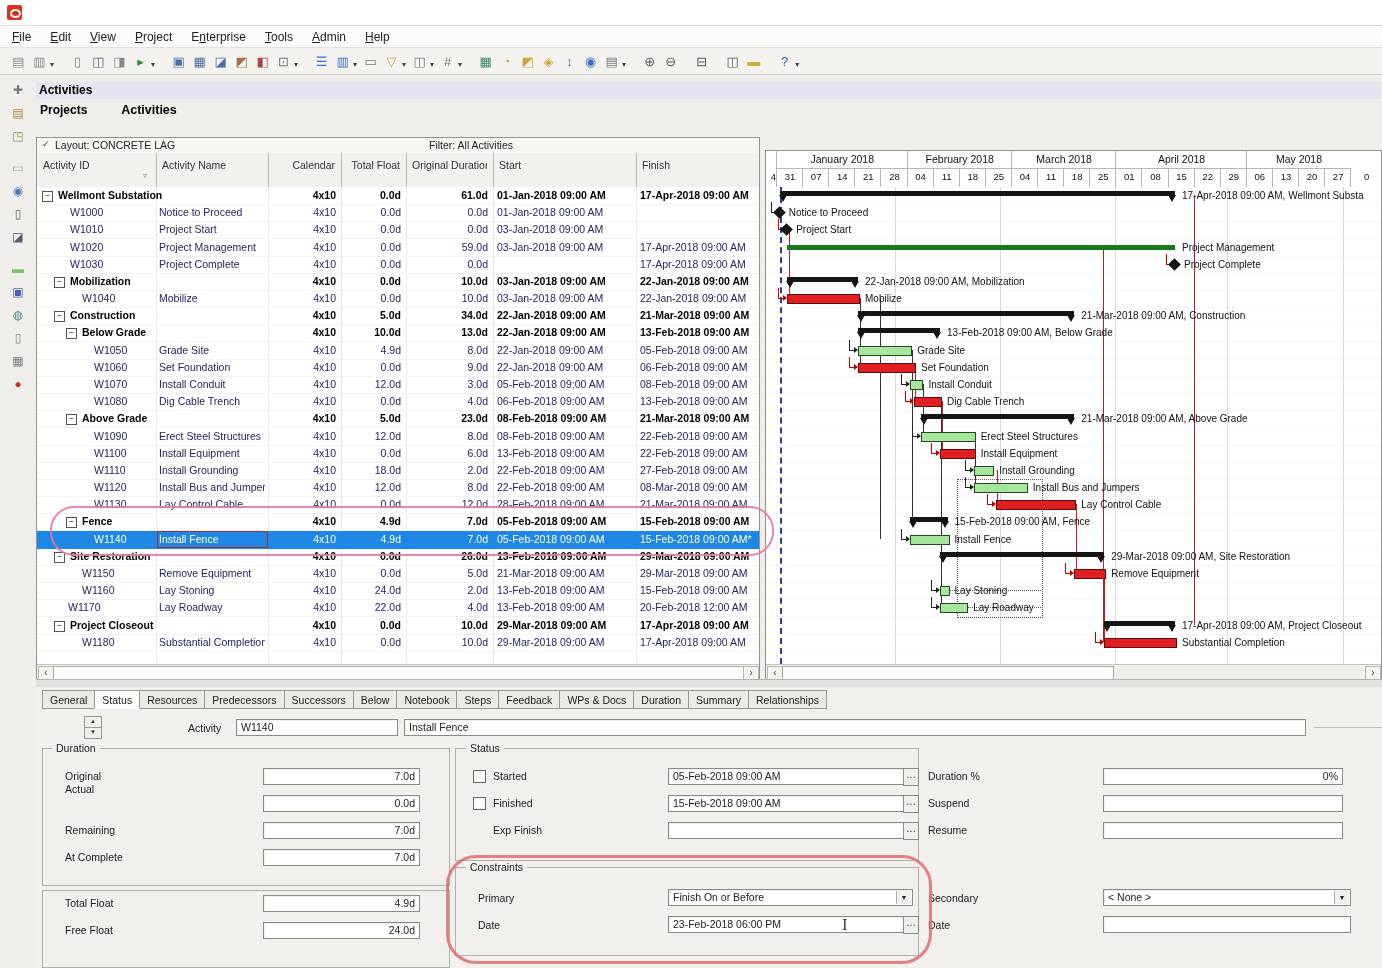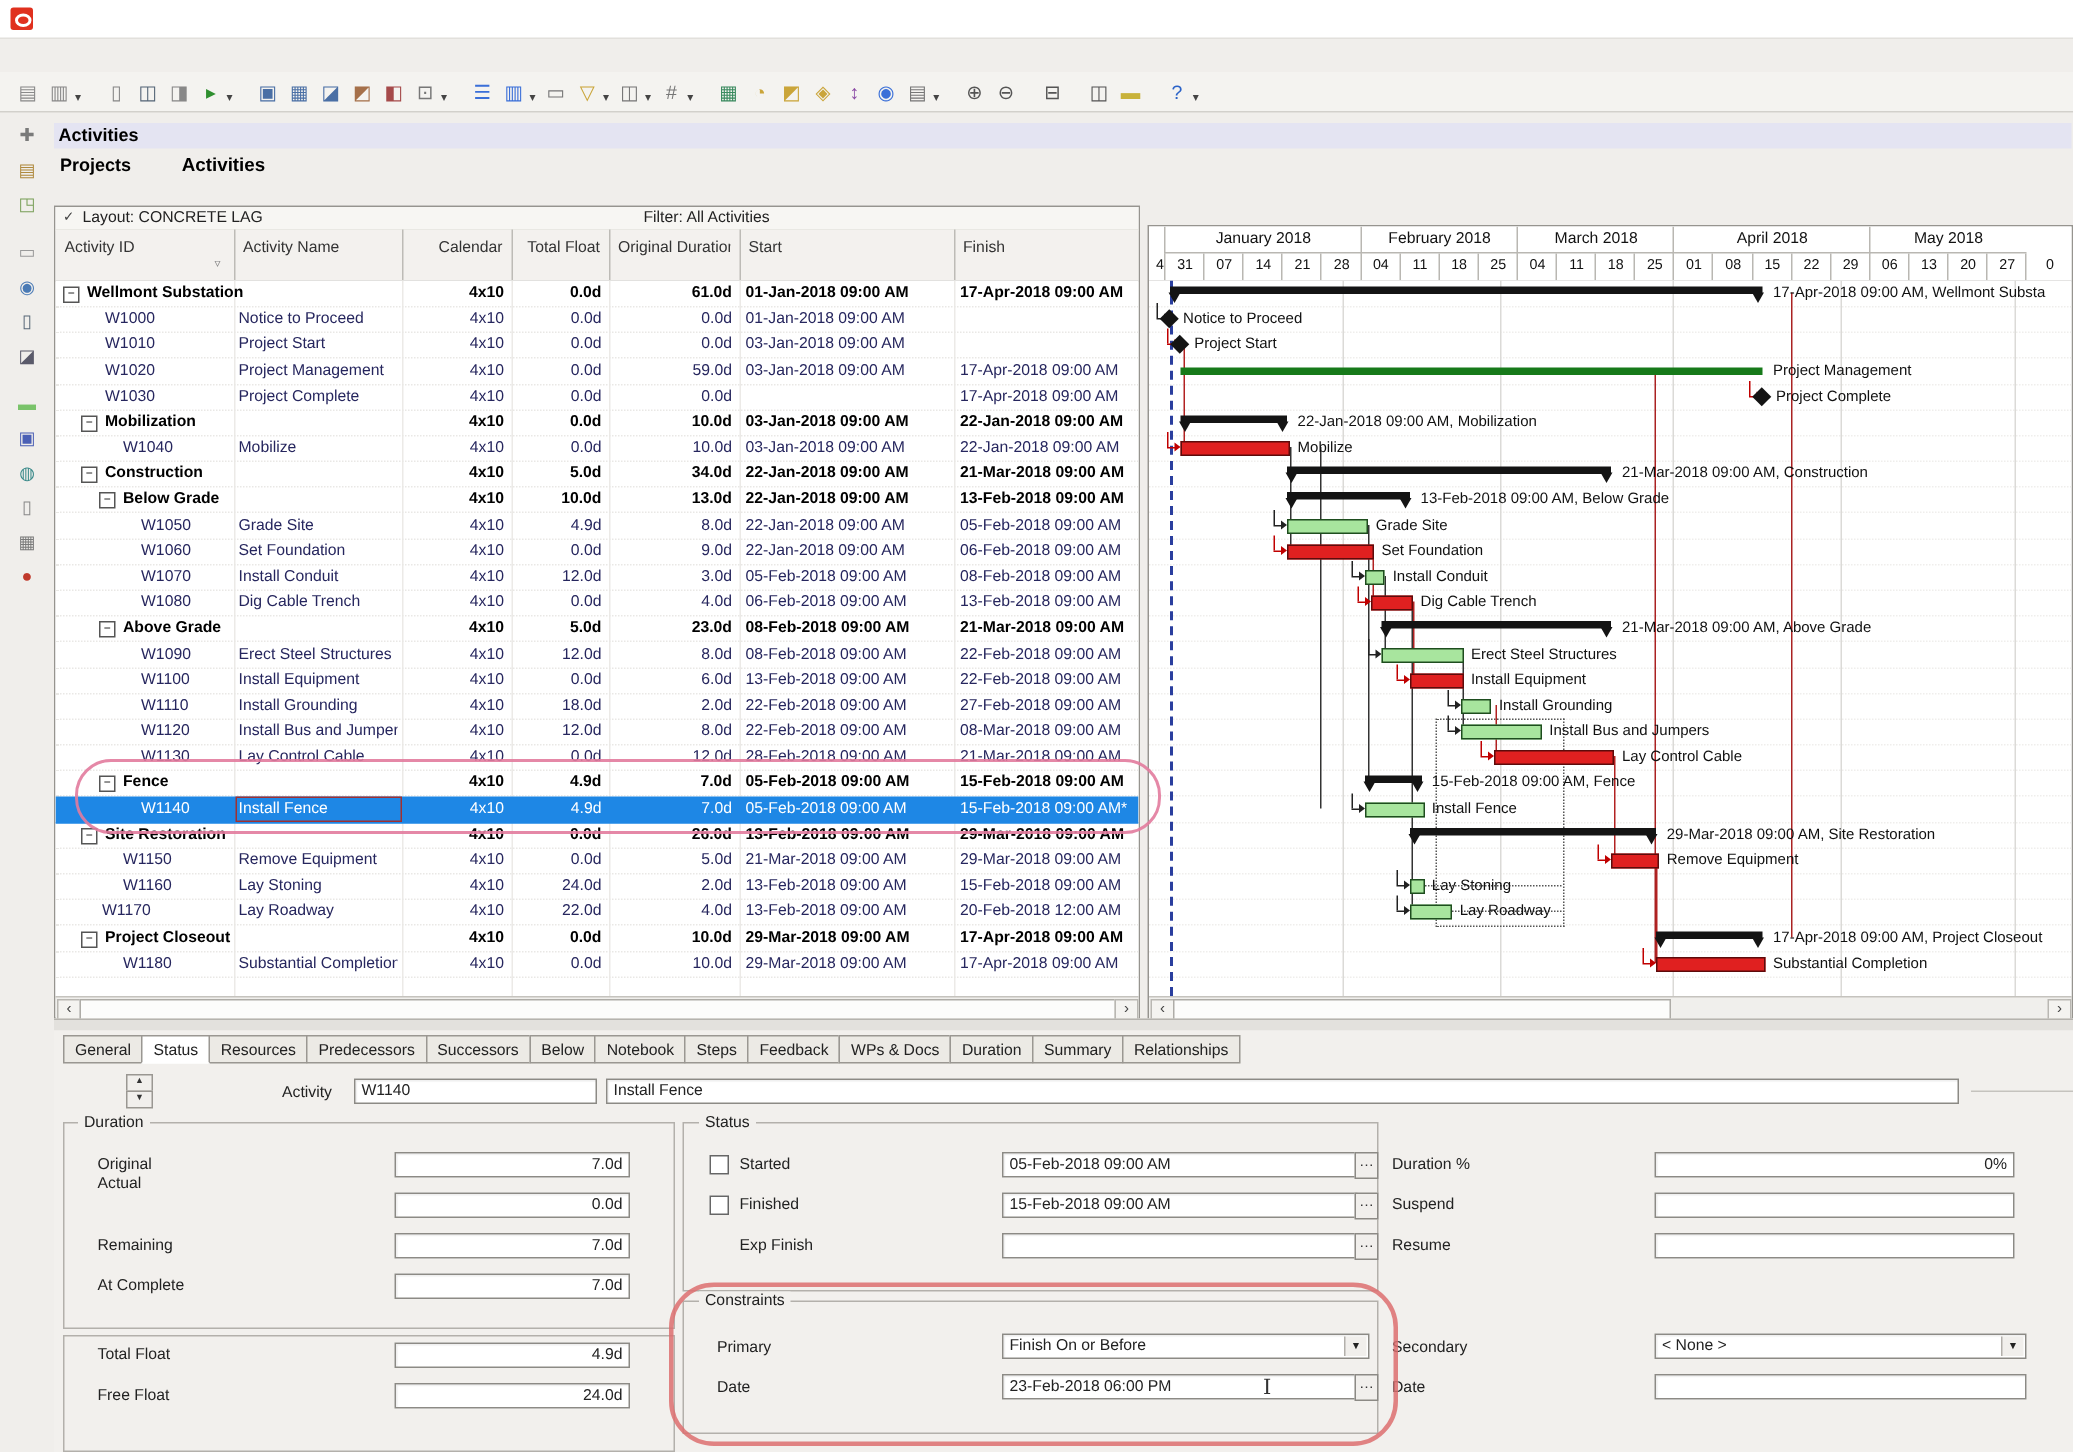--- a/index.html
+++ b/index.html
@@ -67,20 +67,30 @@
 </style>
 </head>
 <body>
 
 <div id="app">
 
   <div id="titlebar">
     <div id="applogo"></div>
   </div>
 
+  <div id="menubar">
+      <span class="menu-item"><u>F</u>ile</span>
+      <span class="menu-item"><u>E</u>dit</span>
+      <span class="menu-item"><u>V</u>iew</span>
+      <span class="menu-item"><u>P</u>roject</span>
+      <span class="menu-item">E<u>n</u>terprise</span>
+      <span class="menu-item"><u>T</u>ools</span>
+      <span class="menu-item"><u>A</u>dmin</span>
+      <span class="menu-item"><u>H</u>elp</span>
+    </div>
   <div id="toolbar">
       <span class="tbtn" style="color: rgb(138, 138, 138);">▤</span>
       <span class="tbtn" style="color: rgb(138, 138, 138);">▥</span>
       <span class="tcaret">▾</span>
       <span class="tsep"></span>
       <span class="tbtn" style="color: rgb(136, 136, 136);">▯</span>
       <span class="tbtn" style="color: rgb(85, 102, 119);">◫</span>
       <span class="tbtn" style="color: rgb(136, 136, 136);">◨</span>
       <span class="tbtn" style="color: rgb(47, 143, 47);">▸</span>
       <span class="tcaret">▾</span>

